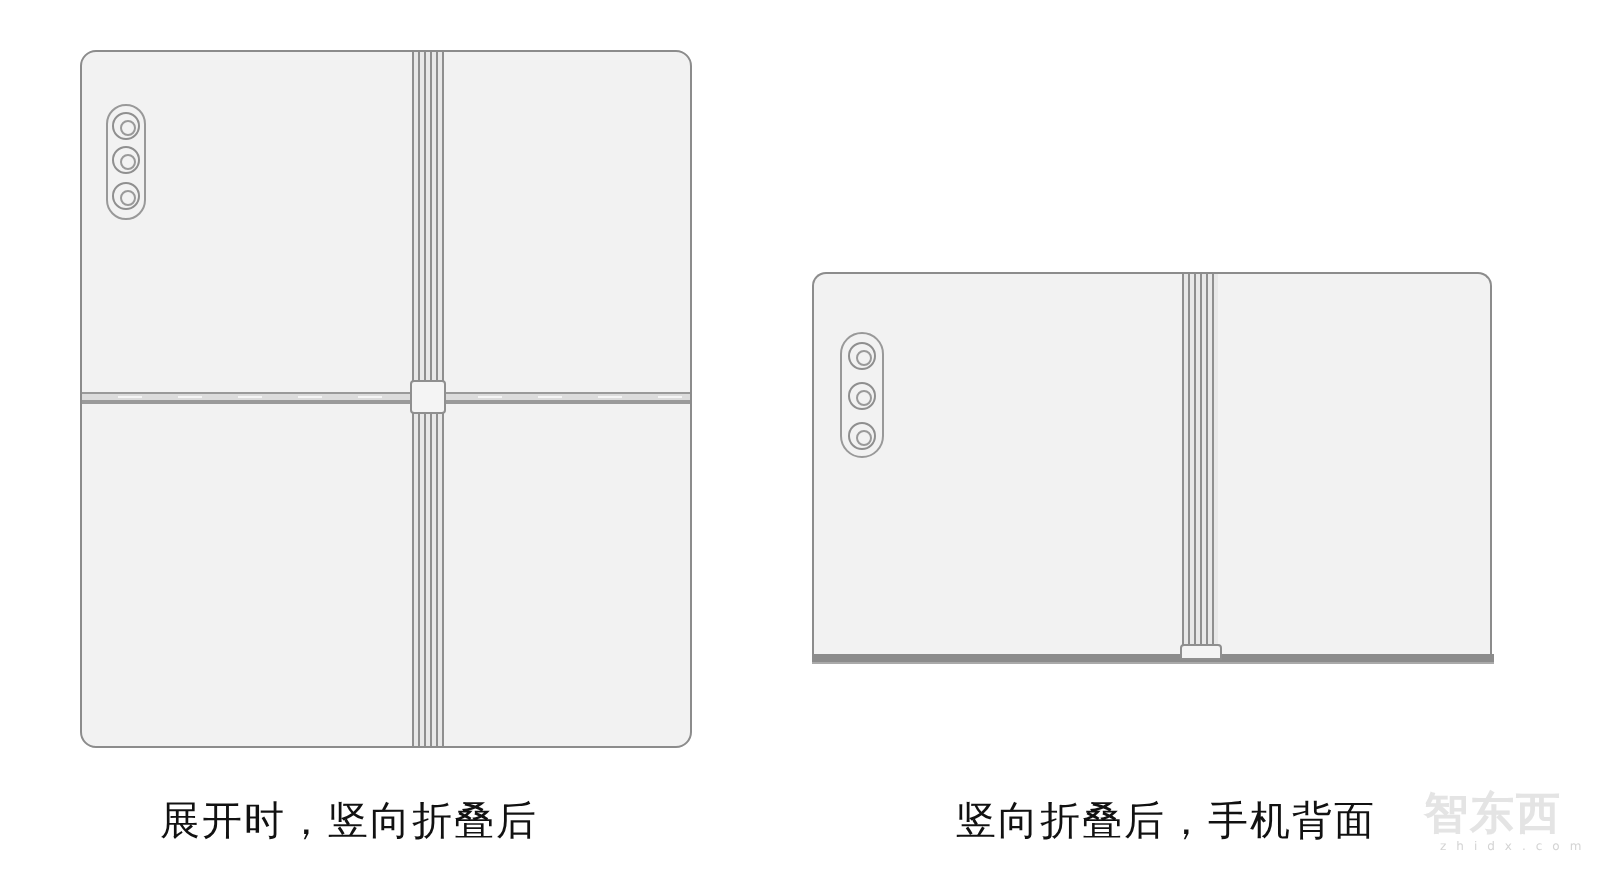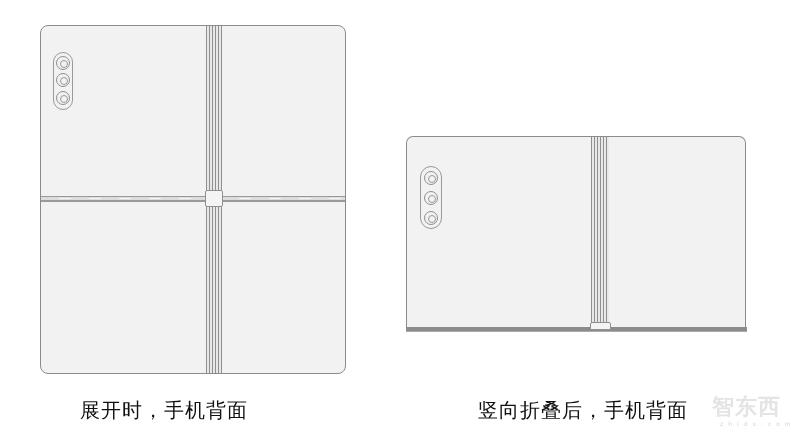--- a/index.html
+++ b/index.html
@@ -40,17 +40,17 @@
 <div class="vhinge" style="left:591px; top:137px; width:18px; height:190px;"></div>
 <div class="folded-base"></div>
 <div class="center-block" style="left:590px; top:322px; width:21px; height:8px; border-radius:2px 2px 0 0;"></div>
 
 <div class="cam-module" style="left:420px; top:166px; width:22px; height:63px;">
   <div class="lens" style="left:3px; top:4px;"></div>
   <div class="lens" style="left:3px; top:24px;"></div>
   <div class="lens" style="left:3px; top:44px;"></div>
 </div>
 
-<div class="caption" style="left:80px; top:397px;">展开时，手机背面</div>
+<div class="caption" style="left:80px; top:397px;">展开时，竖向折叠后</div>
 <div class="caption" style="left:478px; top:397px;">竖向折叠后，手机背面</div>
 
 <div class="watermark" style="left:712px; top:392px;">智东西</div>
 <div class="wm-sub" style="left:720px; top:420px;">zhidx.com</div>
 
 </body></html>

